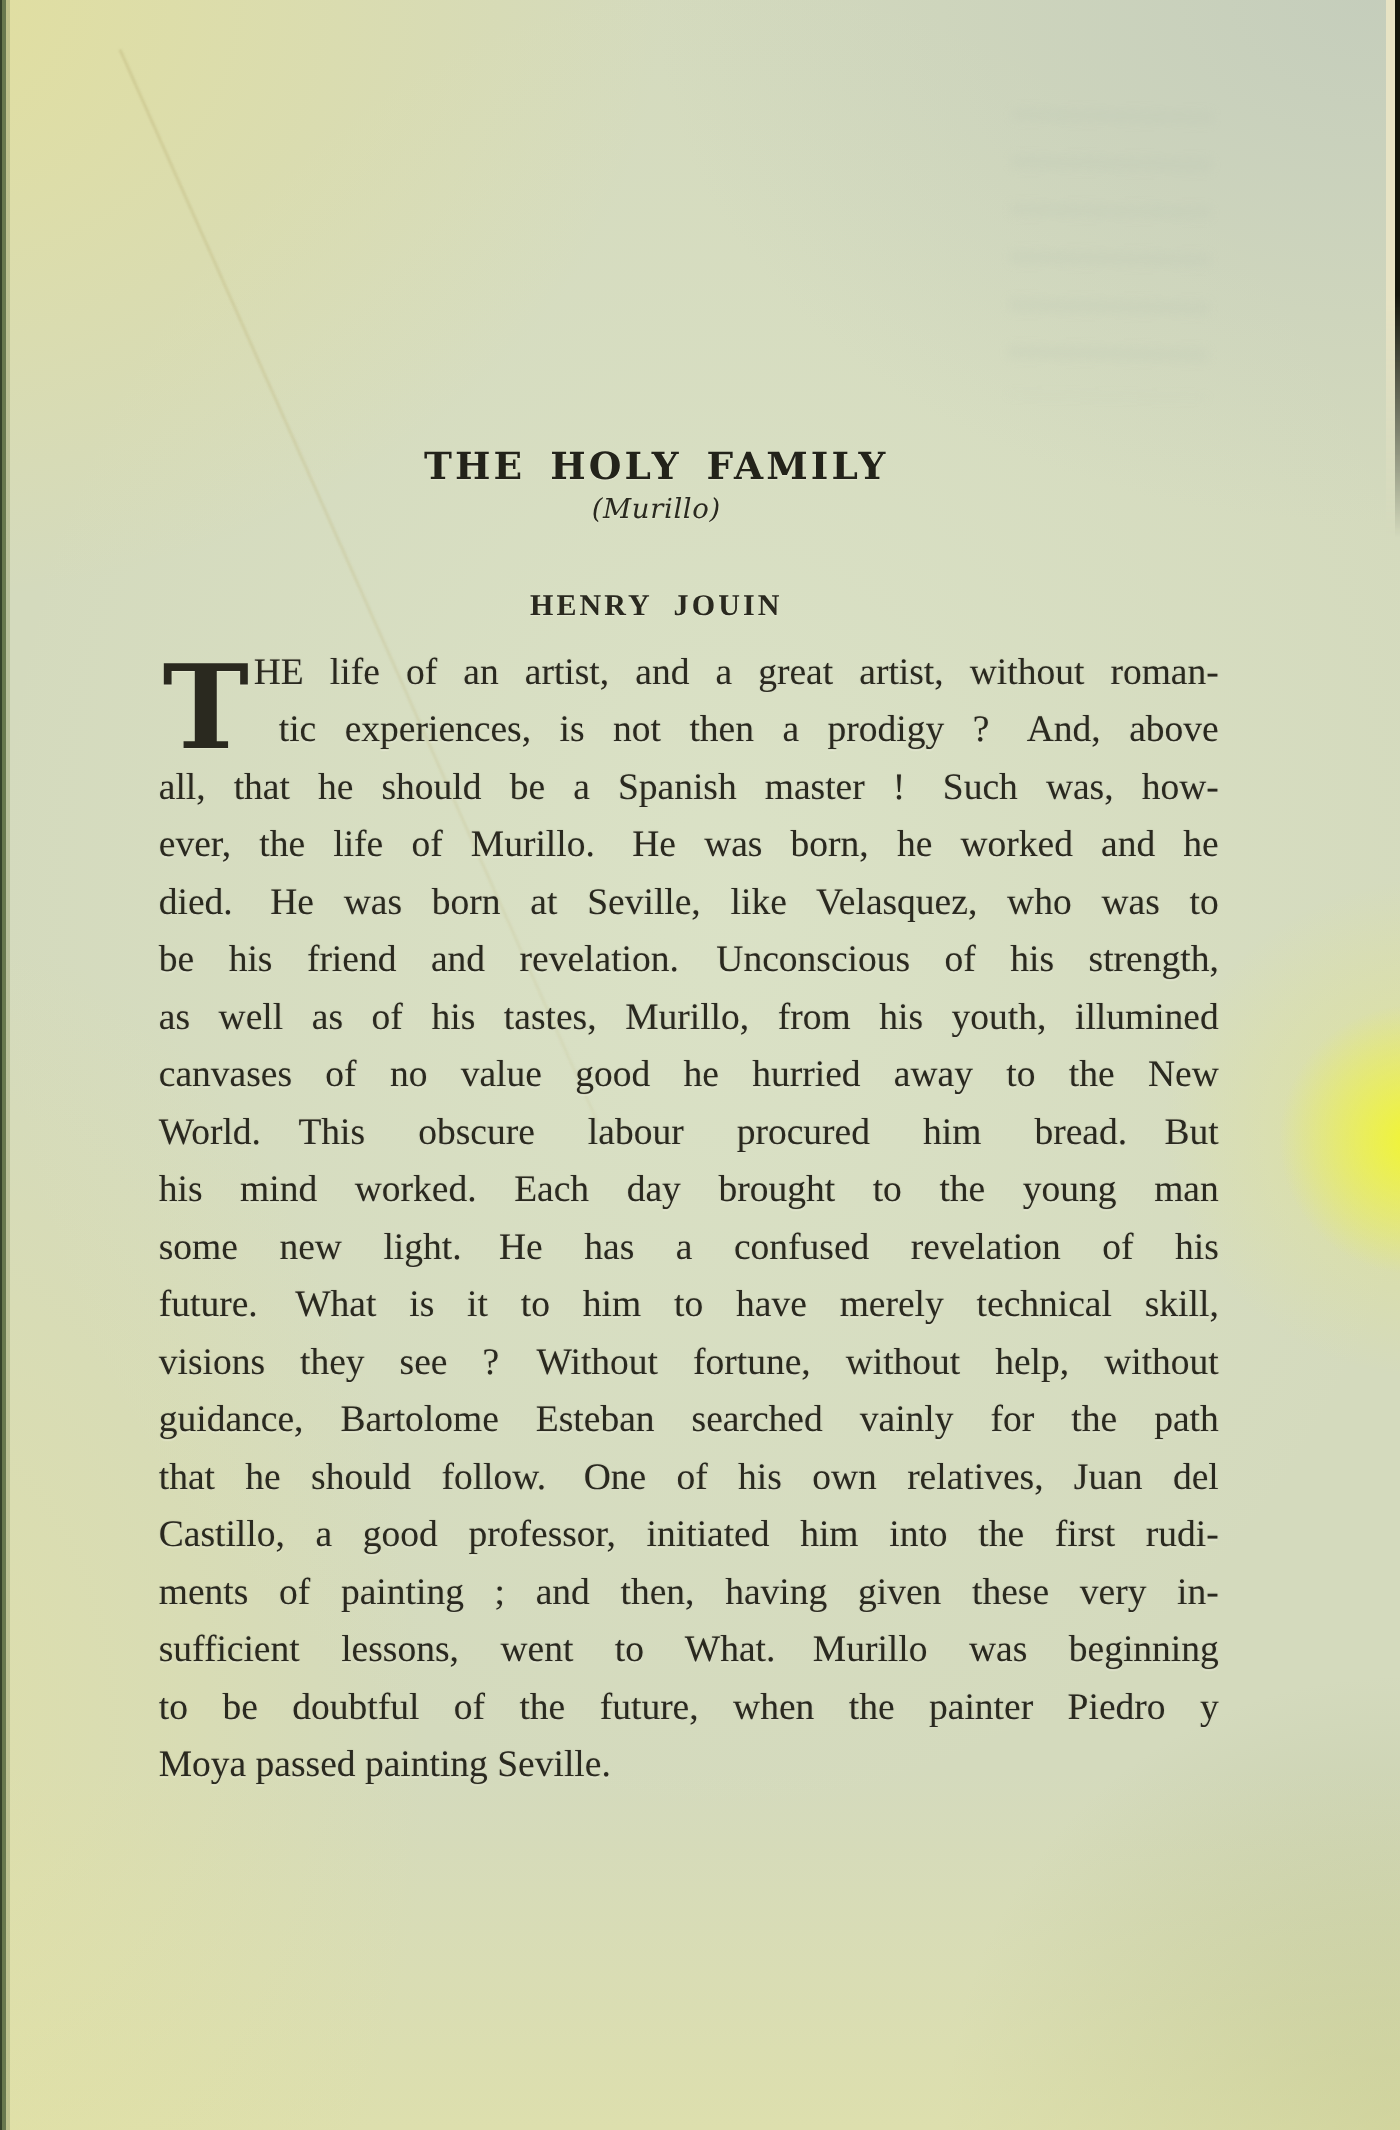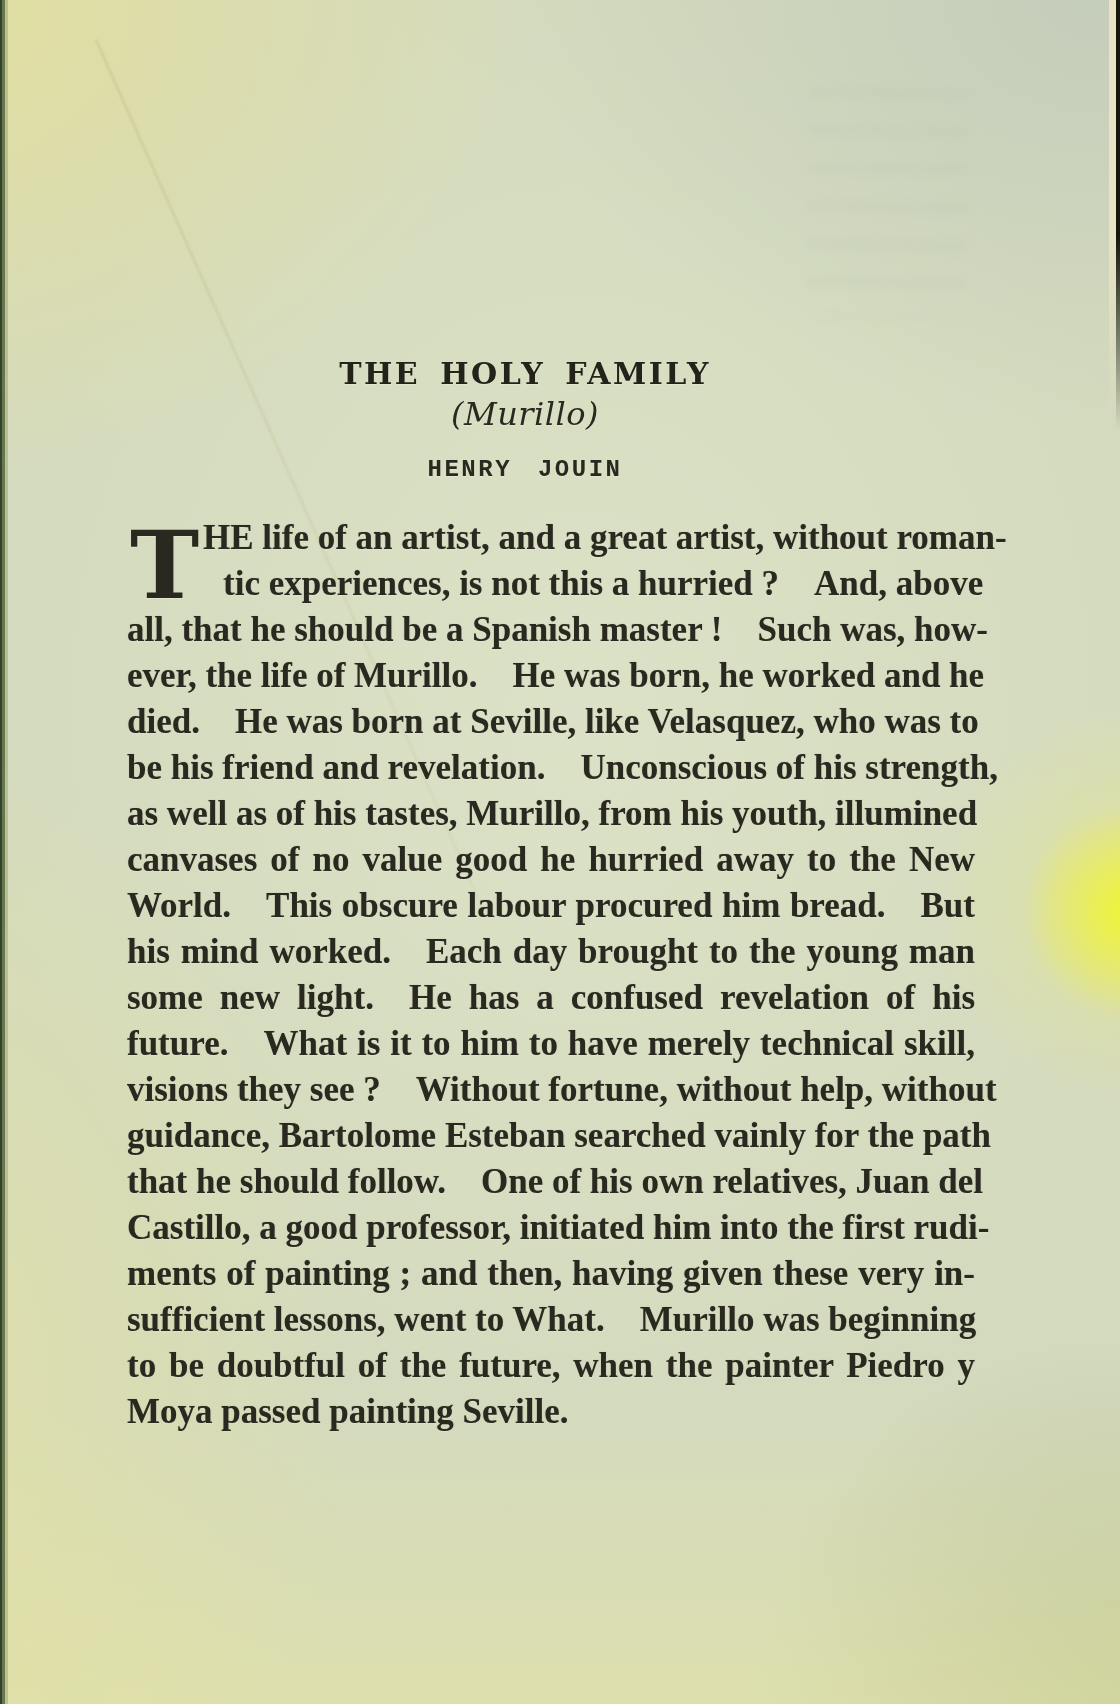--- a/index.html
+++ b/index.html
@@ -47,46 +47,45 @@
   .title{
     position:absolute;left:0;top:356px;width:100%;margin:0;
     font-family:"DejaVu Serif", serif;
     font-size:30px;font-weight:bold;letter-spacing:2.5px;word-spacing:7px;
     color:#23231a;
     text-shadow:0 1px 1px rgba(248,248,235,0.4);
   }
   .subtitle{
     position:absolute;left:0;top:395px;width:100%;
     font-family:"DejaVu Serif", serif;
-    font-size:32px;font-style:italic;letter-spacing:0.5px;
+    font-size:22px;font-style:italic;letter-spacing:0.5px;
     text-shadow:0 1px 1px rgba(248,248,235,0.4);
   }
   .author{
-    position:absolute;left:0;top:456px;width:100%;
-    font-family:Liberation Mono, monospace;
+    position:absolute;left:0;top:472px;width:100%;
+    font-family:Liberation Serif, serif;
     font-size:24px;font-weight:bold;letter-spacing:2.5px;word-spacing:9px;
     text-shadow:0 1px 1px rgba(248,248,235,0.4);
   }
   .dropcap{
     position:absolute;left:130px;top:532px;
     font-family:"DejaVu Serif", serif;
     font-size:93px;line-height:68px;font-weight:bold;
     color:#2a291f;
     text-shadow:0 1px 1px rgba(248,248,235,0.35);
   }
   .body-lines{
     position:absolute;left:127px;top:515px;width:848px;
   }
   .body-lines .line{
     height:46px;line-height:46px;
-    font-size:35px;
+    font-size:30px;
     text-align:justify;text-align-last:justify;
     white-space:nowrap;
     text-shadow:0 1px 1px rgba(248,248,235,0.4), 0 0 1px rgba(42,41,31,0.35);
-    font-weight:bold;
   }
   .body-lines .line:nth-child(1){padding-left:76px;}
   .body-lines .line:nth-child(2){padding-left:96px;}
   .body-lines .line:last-child{text-align-last:left;}
 </style>
 </head>
 <body>
 
 <div class="page">
   <div class="crease"></div>
@@ -96,21 +95,21 @@
 
   <div class="heading-block">
     <h1 class="title">THE HOLY FAMILY</h1>
     <div class="subtitle">(Murillo)</div>
     <div class="author">HENRY JOUIN</div>
   </div>
 
   <div class="dropcap">T</div>
   <div class="body-lines">
       <div class="line">HE life of an artist, and a great artist, without roman-</div>
-      <div class="line">tic experiences, is not this a hurried ? And, above</div>
+      <div class="line">tic experiences, is not then a prodigy ? And, above</div>
       <div class="line">all, that he should be a Spanish master ! Such was, how-</div>
       <div class="line">ever, the life of Murillo. He was born, he worked and he</div>
       <div class="line">died. He was born at Seville, like Velasquez, who was to</div>
       <div class="line">be his friend and revelation. Unconscious of his strength,</div>
       <div class="line">as well as of his tastes, Murillo, from his youth, illumined</div>
       <div class="line">canvases of no value good he hurried away to the New</div>
       <div class="line">World. This obscure labour procured him bread. But</div>
       <div class="line">his mind worked. Each day brought to the young man</div>
       <div class="line">some new light. He has a confused revelation of his</div>
       <div class="line">future. What is it to him to have merely technical skill,</div>

